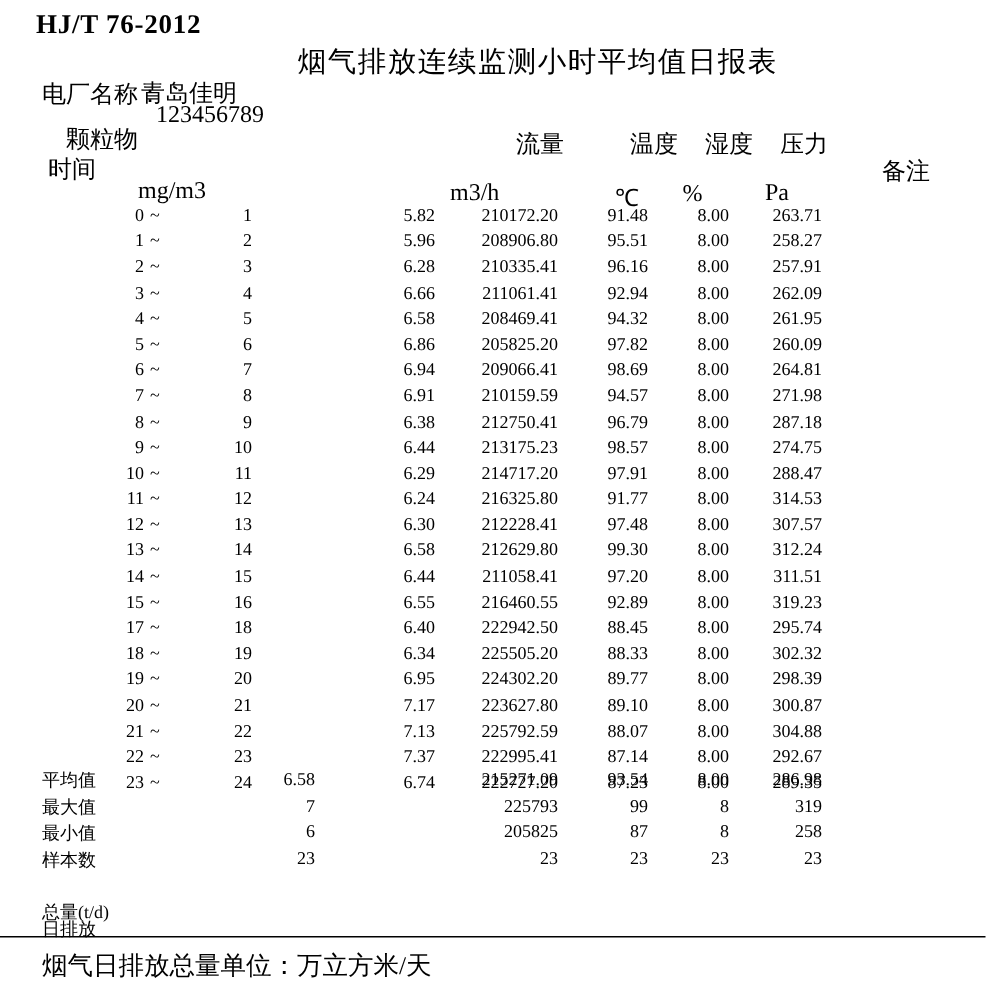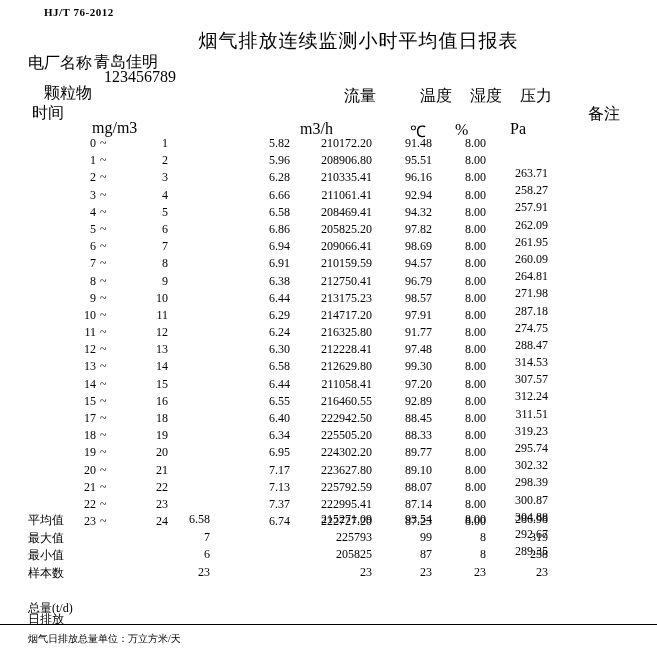--- a/index.html
+++ b/index.html
@@ -15,23 +15,23 @@
     position: relative;
     overflow: hidden;
   }
   .page {
     position: relative;
     width: 657px;
     height: 656px;
   }
   .std-code {
     position: absolute;
-    left: 44px;
+    left: 24px;
     top: 6px;
-    font-size: 11px;
+    font-size: 18px;
     font-weight: bold;
     letter-spacing: 0.5px;
   }
   .doc-title {
     position: absolute;
     left: 0;
     top: 28px;
     width: 657px;
     text-align: center;
     font-size: 19px;
@@ -78,21 +78,21 @@
     position: absolute;
     white-space: nowrap;
   }
   .c-h1  { left: 82px;  text-align: right; width: 14px; }
   .c-tilde { left: 100px; }
   .c-h2  { left: 128px; text-align: right; width: 40px; }
   .c-dust { left: 248px; text-align: right; width: 42px; }
   .c-flow { left: 300px; text-align: right; width: 72px; }
   .c-temp { left: 380px; text-align: right; width: 52px; }
   .c-humid{ left: 440px; text-align: right; width: 46px; }
-  .c-press{ left: 490px; text-align: right; width: 58px; margin-top: 30px; }
+  .c-press{ left: 490px; text-align: right; width: 58px; }
 
   .summary {
     position: absolute;
     left: 0;
     top: 512px;
     width: 657px;
     font-size: 12px;
   }
   .srow {
     position: relative;
@@ -104,21 +104,21 @@
   .s-temp  { position: absolute; left: 380px; width: 52px; text-align: right; }
   .s-humid { position: absolute; left: 440px; width: 46px; text-align: right; }
   .s-press { position: absolute; left: 490px; width: 58px; text-align: right; }
 
   .daily-label-1 { position: absolute; left: 28px; top: 583px; font-size: 12px; margin-top: 28px; }
   .daily-label-2 { position: absolute; left: 28px; top: 600px; font-size: 12px; }
   .footnote {
     position: absolute;
     left: 28px;
     top: 632px;
-    font-size: 10px;
+    font-size: 17px;
   }
   .hr-bottom {
     position: absolute;
     left: 0;
     top: 624px;
     width: 657px;
     height: 1px;
     background: #000;
   }
 </style>

